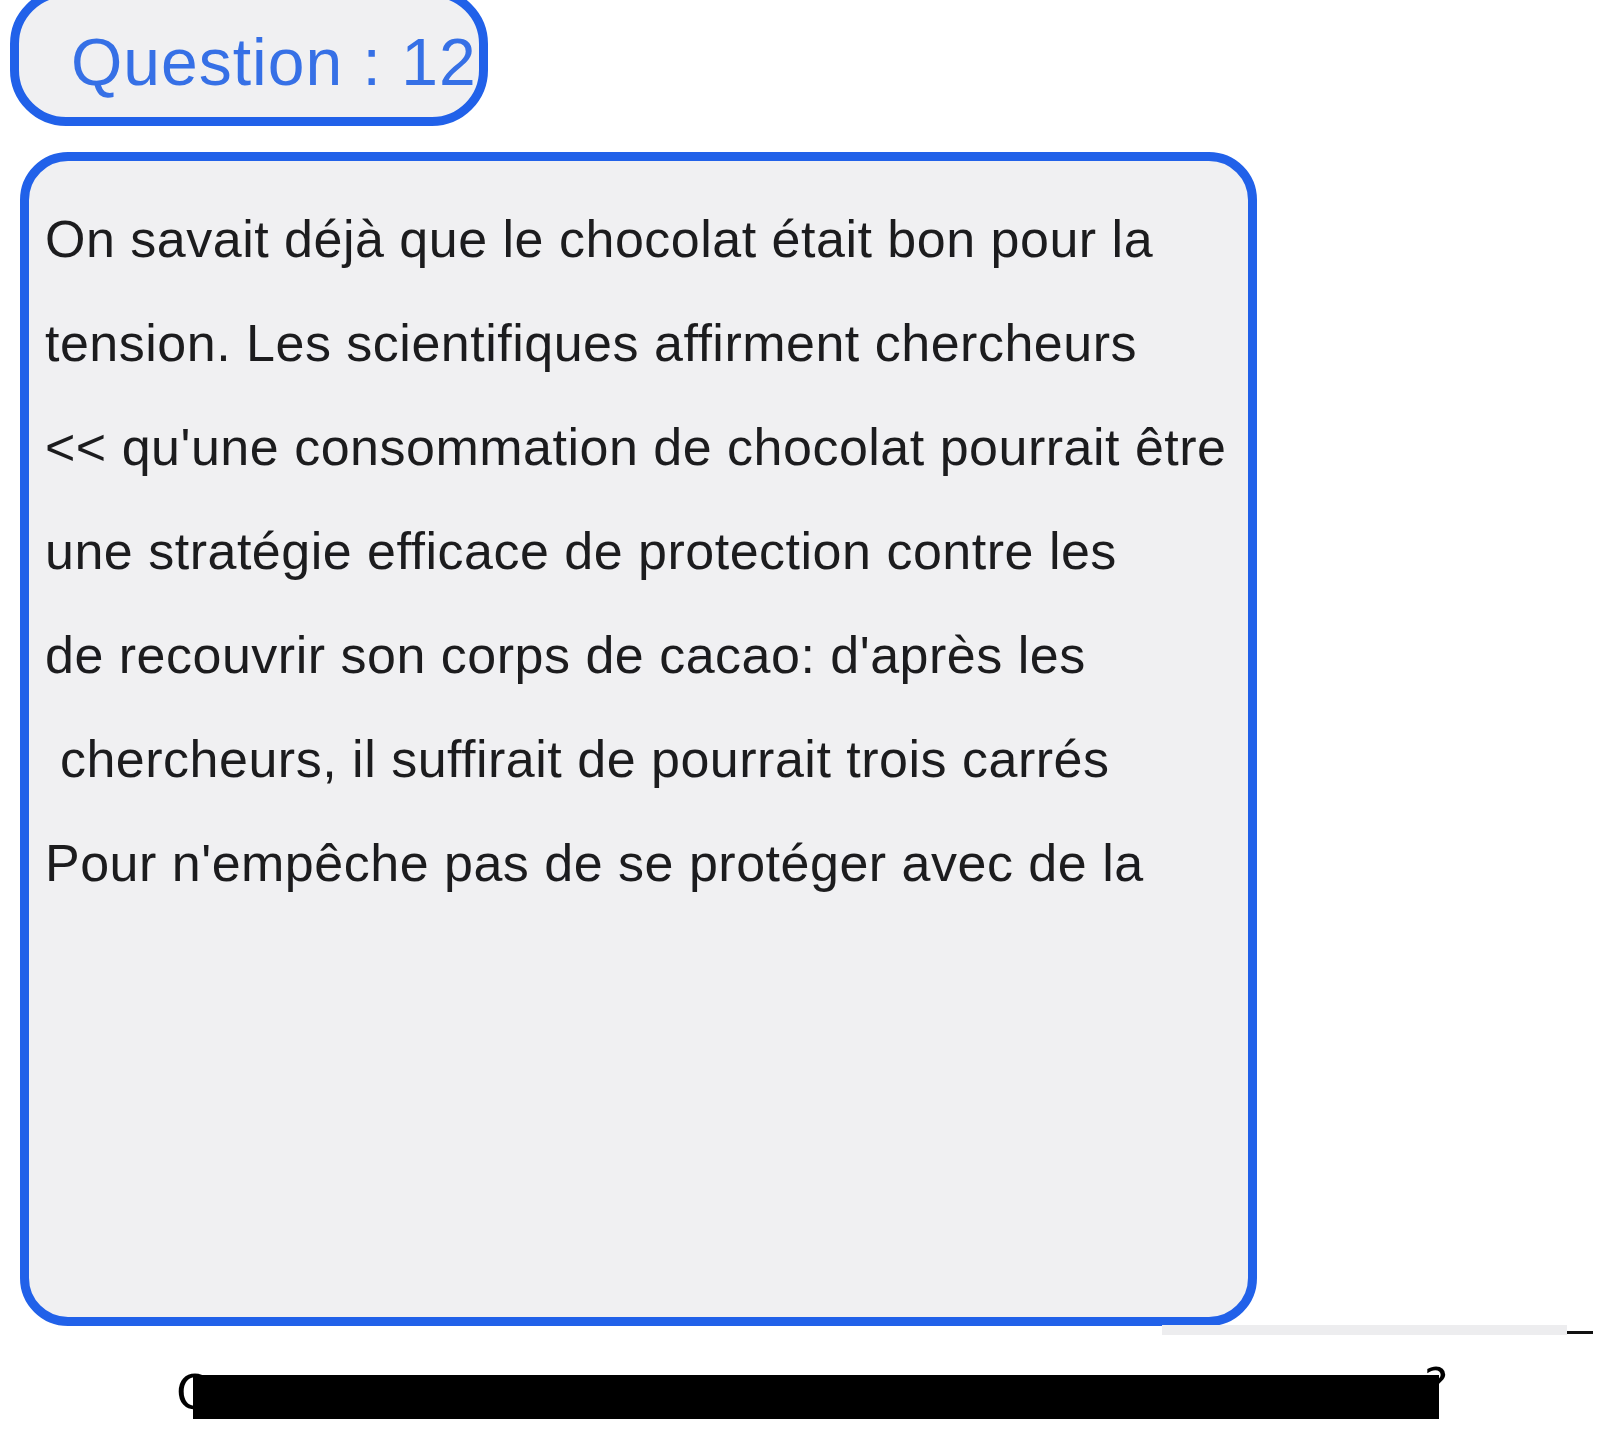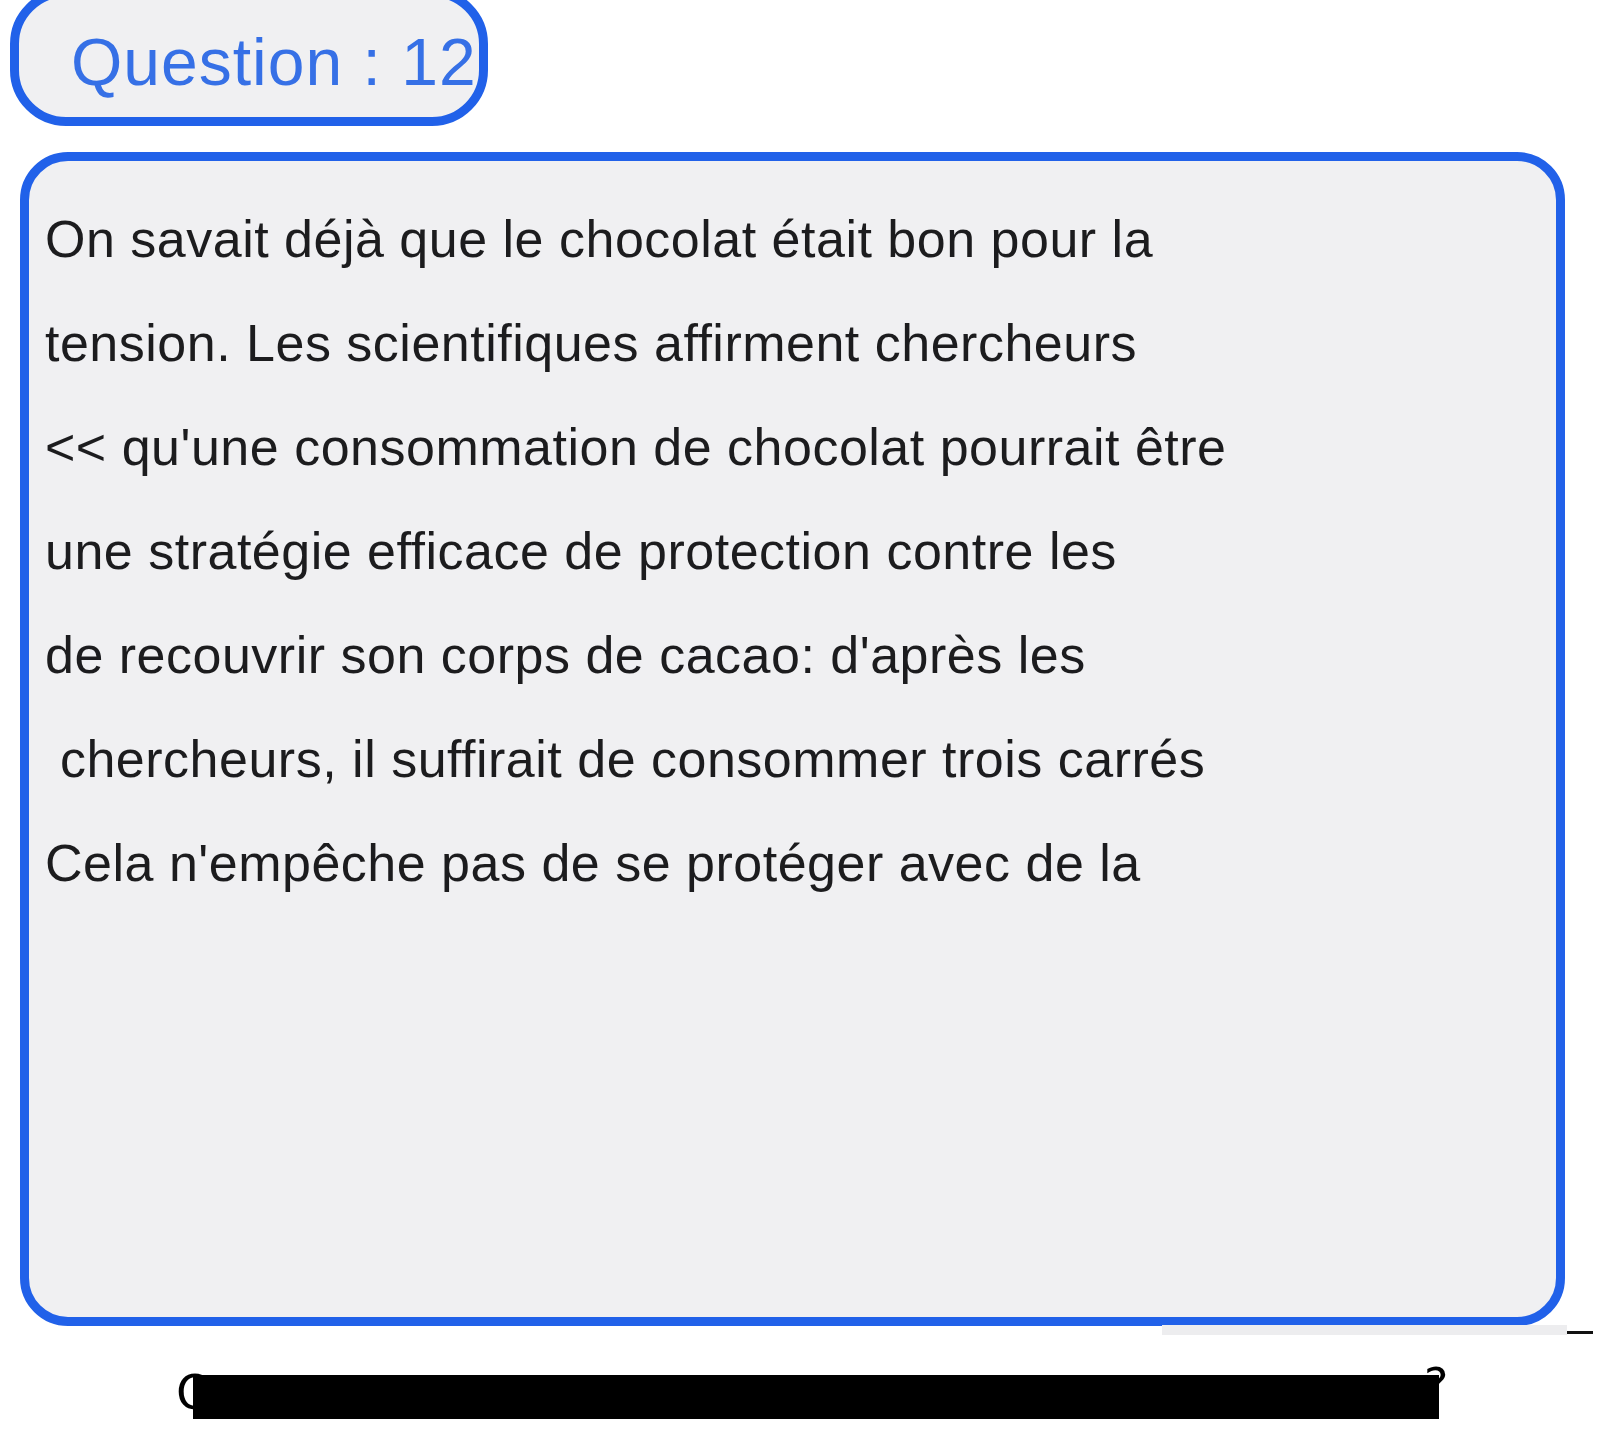--- a/index.html
+++ b/index.html
@@ -31,21 +31,21 @@
   }
   .badge-label{
     color:var(--badge-ink);
     font-size:66px;
     letter-spacing:1px;
     white-space:pre;
   }
   .passage-panel{
     position:absolute;
     left:20px;top:152px;
-    width:1545px;height:1174px;
+    width:1237px;height:1174px;
     box-sizing:border-box;
     background:var(--panel);
     border:9px solid var(--accent);
     border-radius:48px;
     padding:26px 10px 0 16px;
     overflow:hidden;
   }
   .passage-line{
     color:var(--ink);
     font-size:52px;
@@ -88,22 +88,22 @@
 <div class="badge">
   <span class="badge-label">Question : 12</span>
 </div>
 
 <div class="passage-panel">
   <div class="passage-line">On savait déjà que le chocolat était bon pour la</div>
   <div class="passage-line">tension. Les scientifiques affirment chercheurs</div>
   <div class="passage-line">&lt;&lt; qu'une consommation de chocolat pourrait être</div>
   <div class="passage-line">une stratégie efficace de protection contre les</div>
   <div class="passage-line">de recouvrir son corps de cacao: d'après les</div>
-  <div class="passage-line"> chercheurs, il suffirait de consommer trois carrés</div>
-  <div class="passage-line">Cela n'empêche pas de se protéger avec de la</div>
+  <div class="passage-line"> chercheurs, il suffirait de pourrait trois carrés</div>
+  <div class="passage-line">Pour n'empêche pas de se protéger avec de la</div>
 </div>
 
 <div class="redacted-wrap">
   <span class="peek-glyph peek-left">Q</span>
   <span class="peek-glyph peek-right">?</span>
   <div class="redact-bar"></div>
 </div>
 
 <div class="artifact-strip"></div>
 <div class="artifact-tick"></div>

